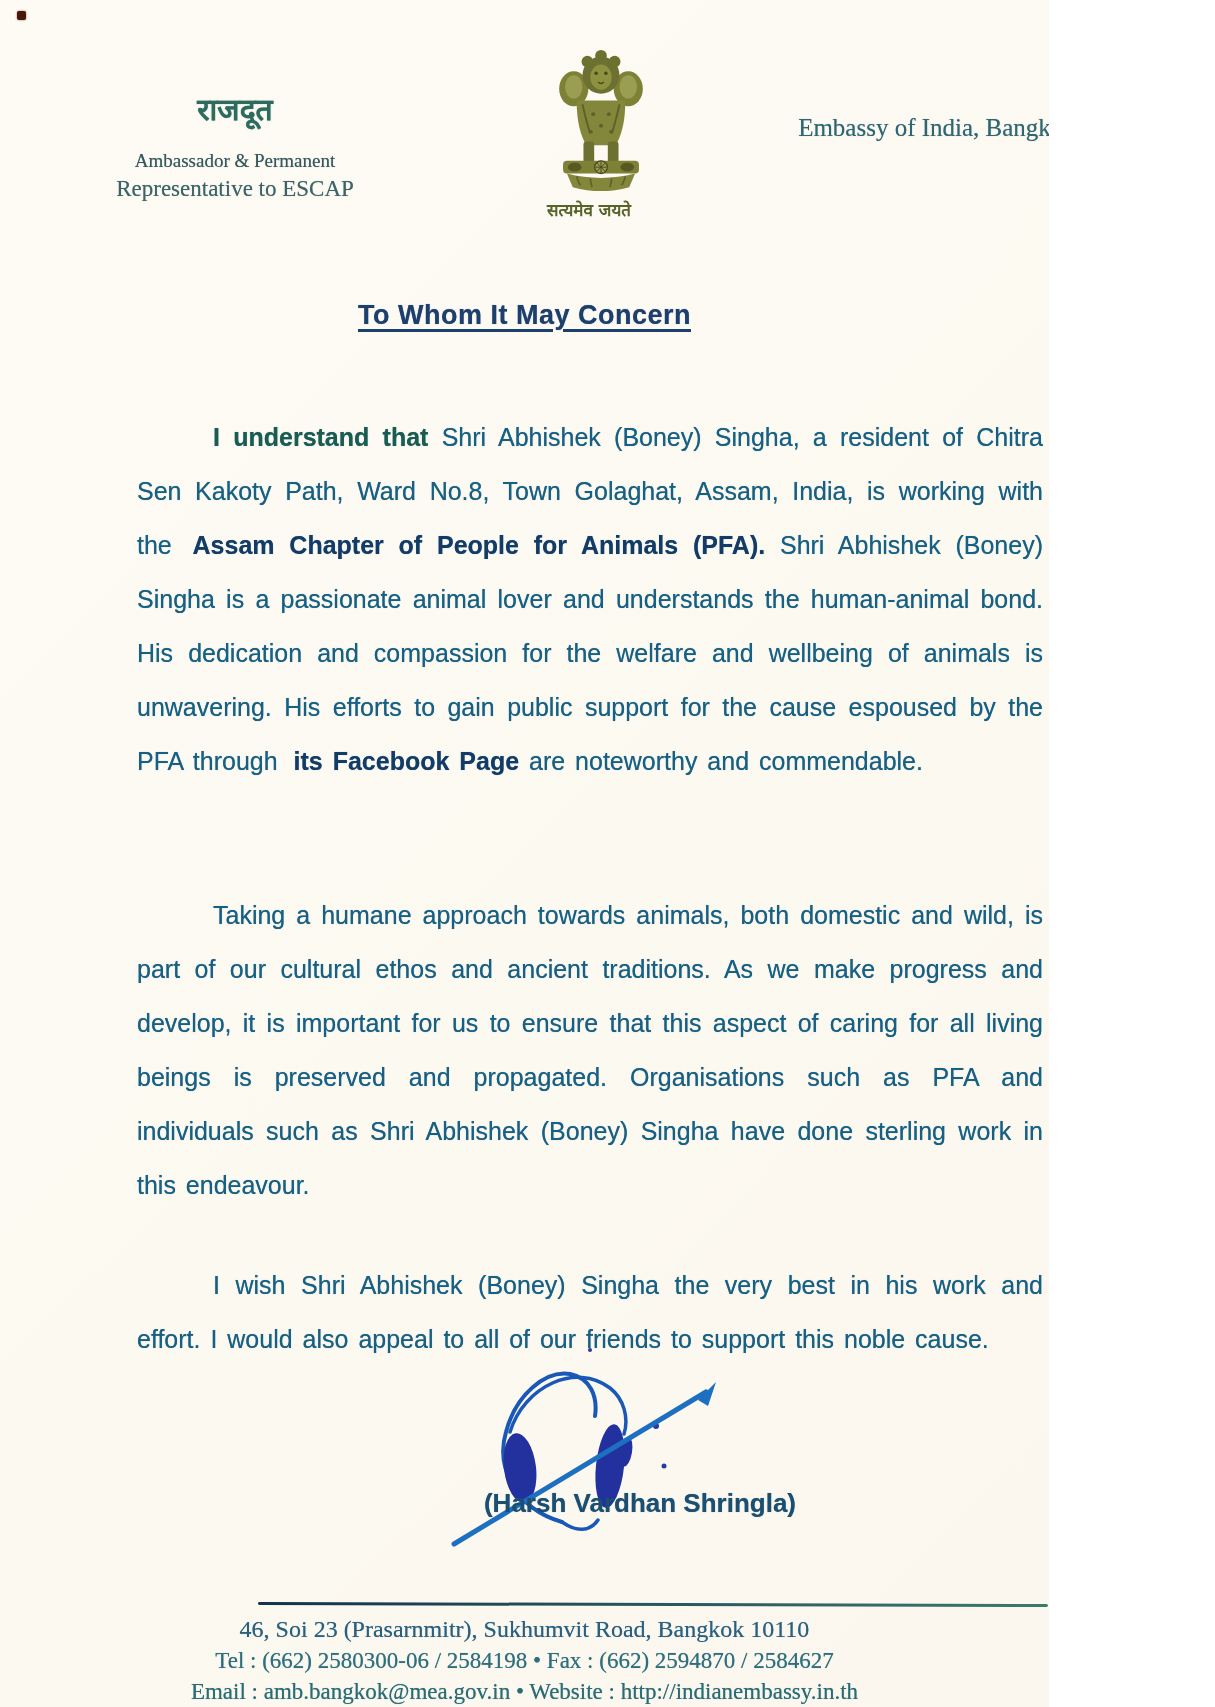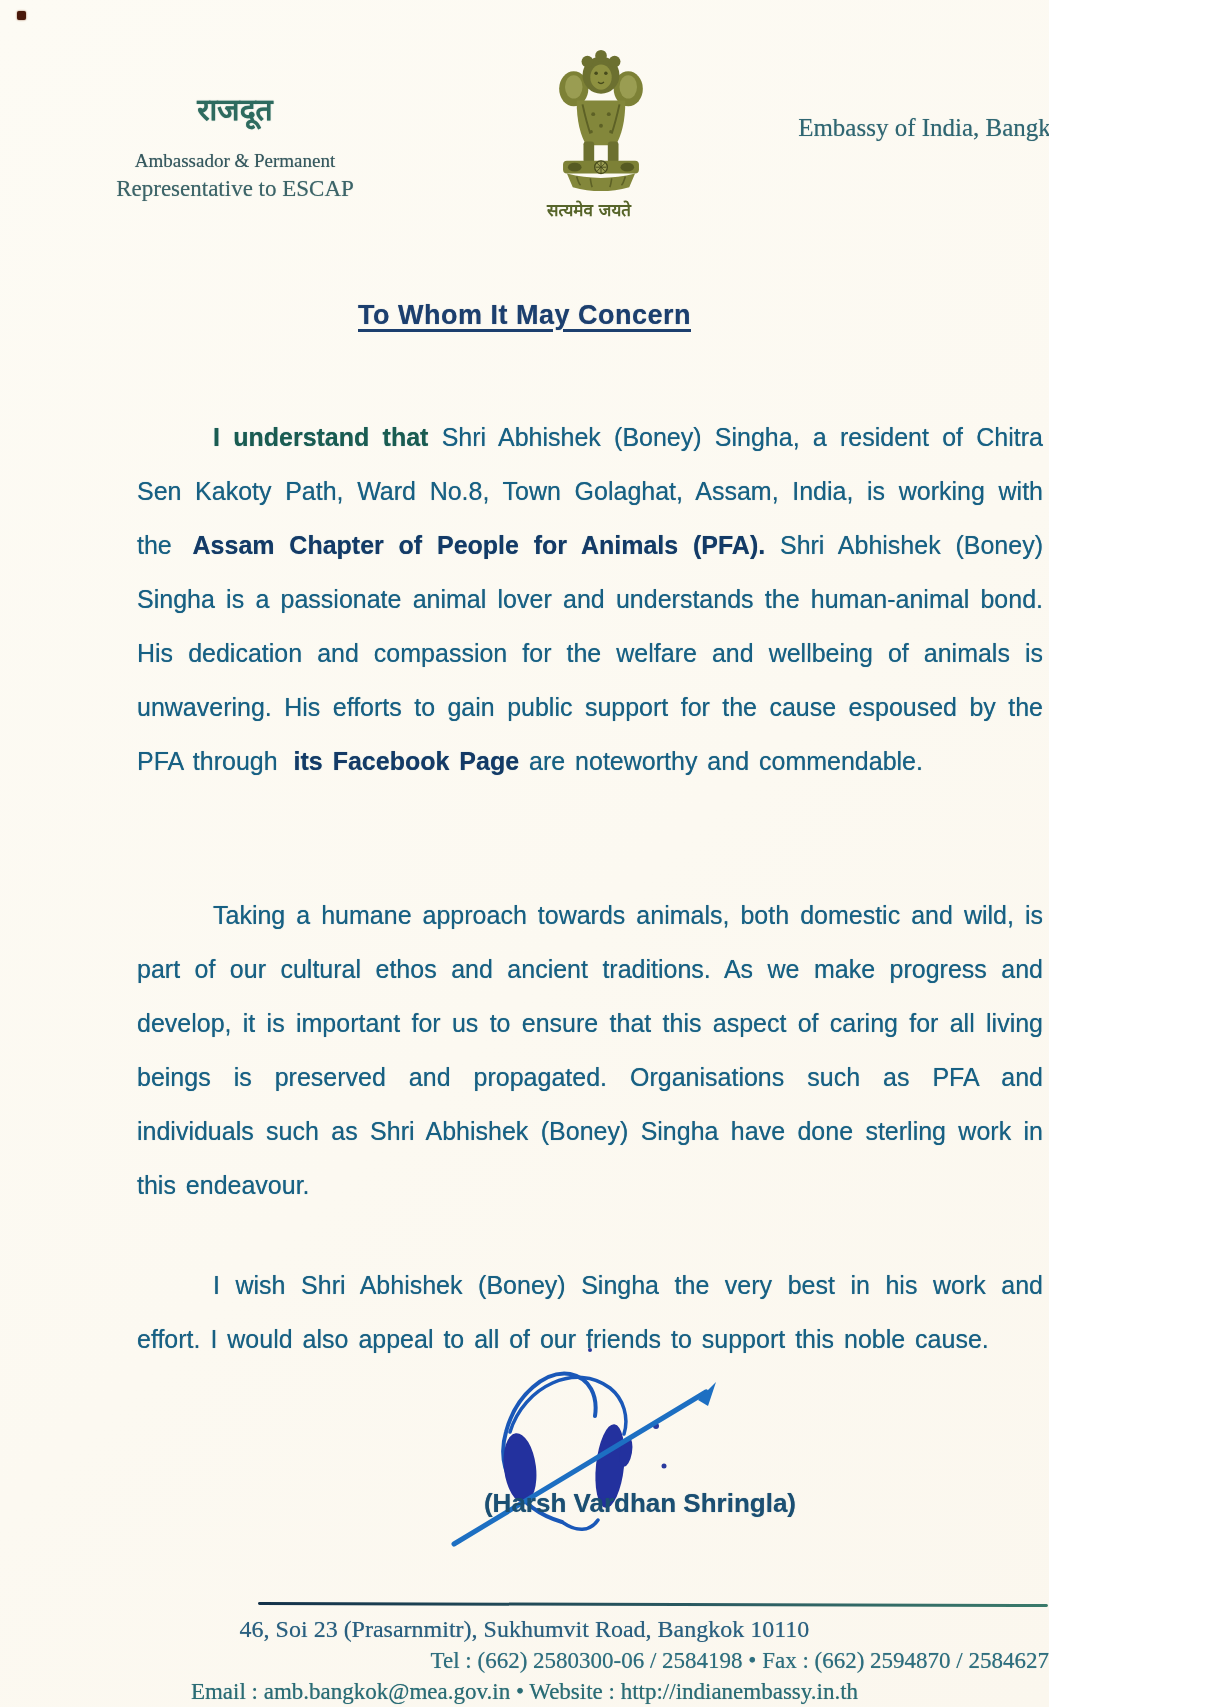--- a/index.html
+++ b/index.html
@@ -76,21 +76,21 @@
     position:absolute;left:258px;top:1603px;width:790px;height:3px;
     background:linear-gradient(to right,#14324a,#2c5d62 60%,#3a7a6a);
     transform:rotate(.15deg);border-radius:2px;
   }
   .footer{
     position:absolute;left:0;top:1616px;width:100%;text-align:center;
     font-family:"Liberation Serif", serif;color:#2e6e7e;
     text-shadow:0 0 .7px rgba(46,110,126,.7);
   }
   .footer .f1{font-size:24px;color:#2a5f80;}
-  .footer .f2{font-size:23px;margin-top:5px;text-align:right;}
+  .footer .f2{font-size:23px;margin-top:5px;}
   .footer .f3{font-size:23px;margin-top:5px;color:#2a6c74;}
   
   .speck1{position:absolute;left:17px;top:11px;width:9px;height:9px;background:#49180a;border-radius:2px;box-shadow:0 0 2px rgba(120,60,20,.8);}
   .speck2{position:absolute;left:1084px;top:326px;width:11px;height:7px;background:#3d140c;border-radius:50% 40% 50% 40%;}
 </style>
 </head>
 <body>
 
 <div class="page">
 

